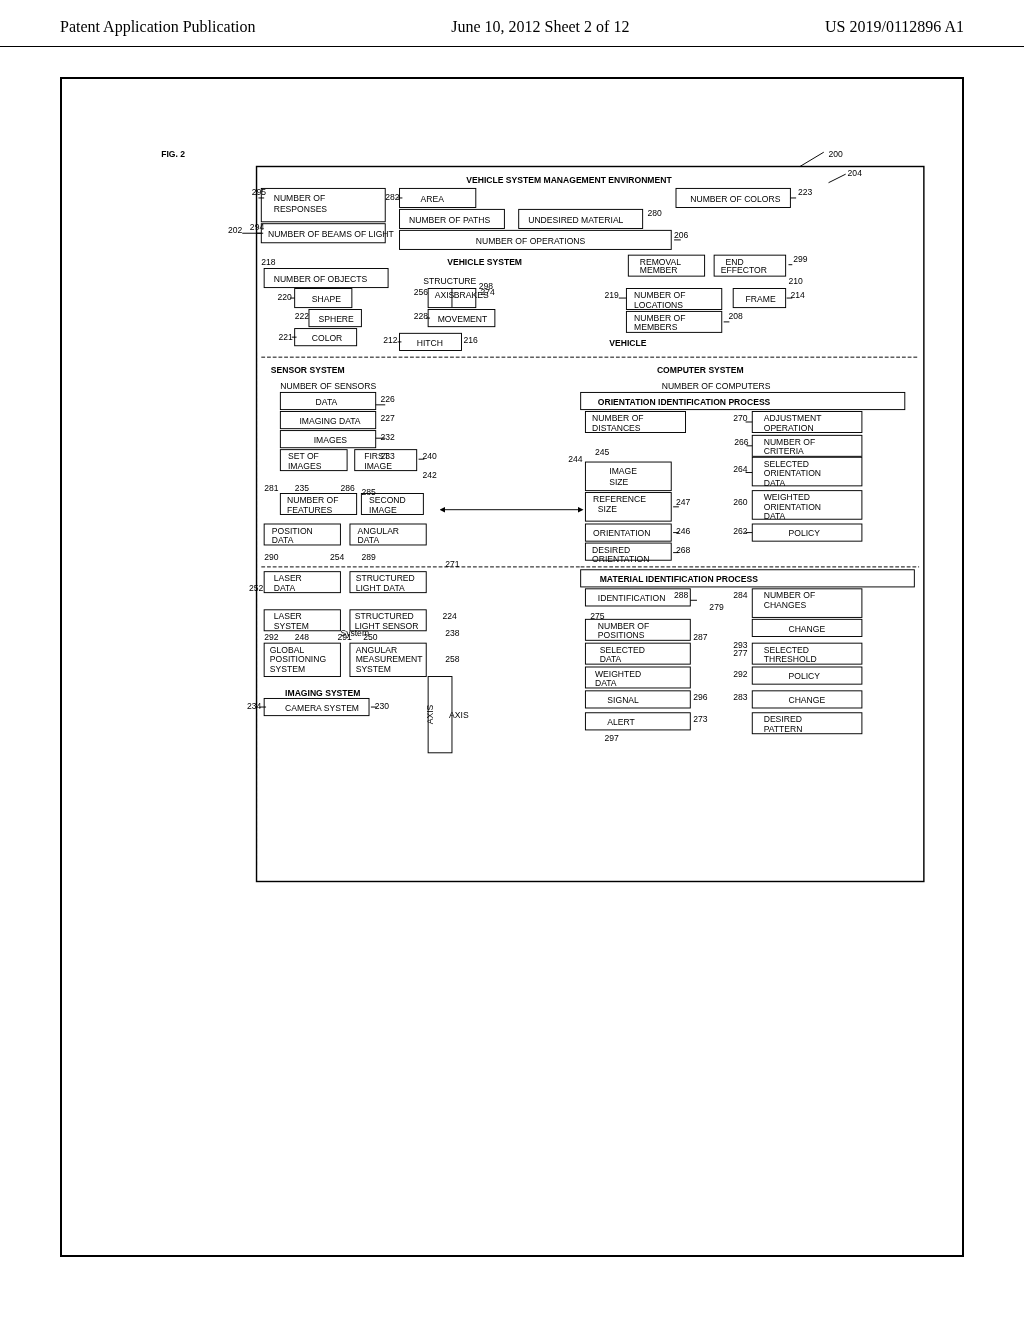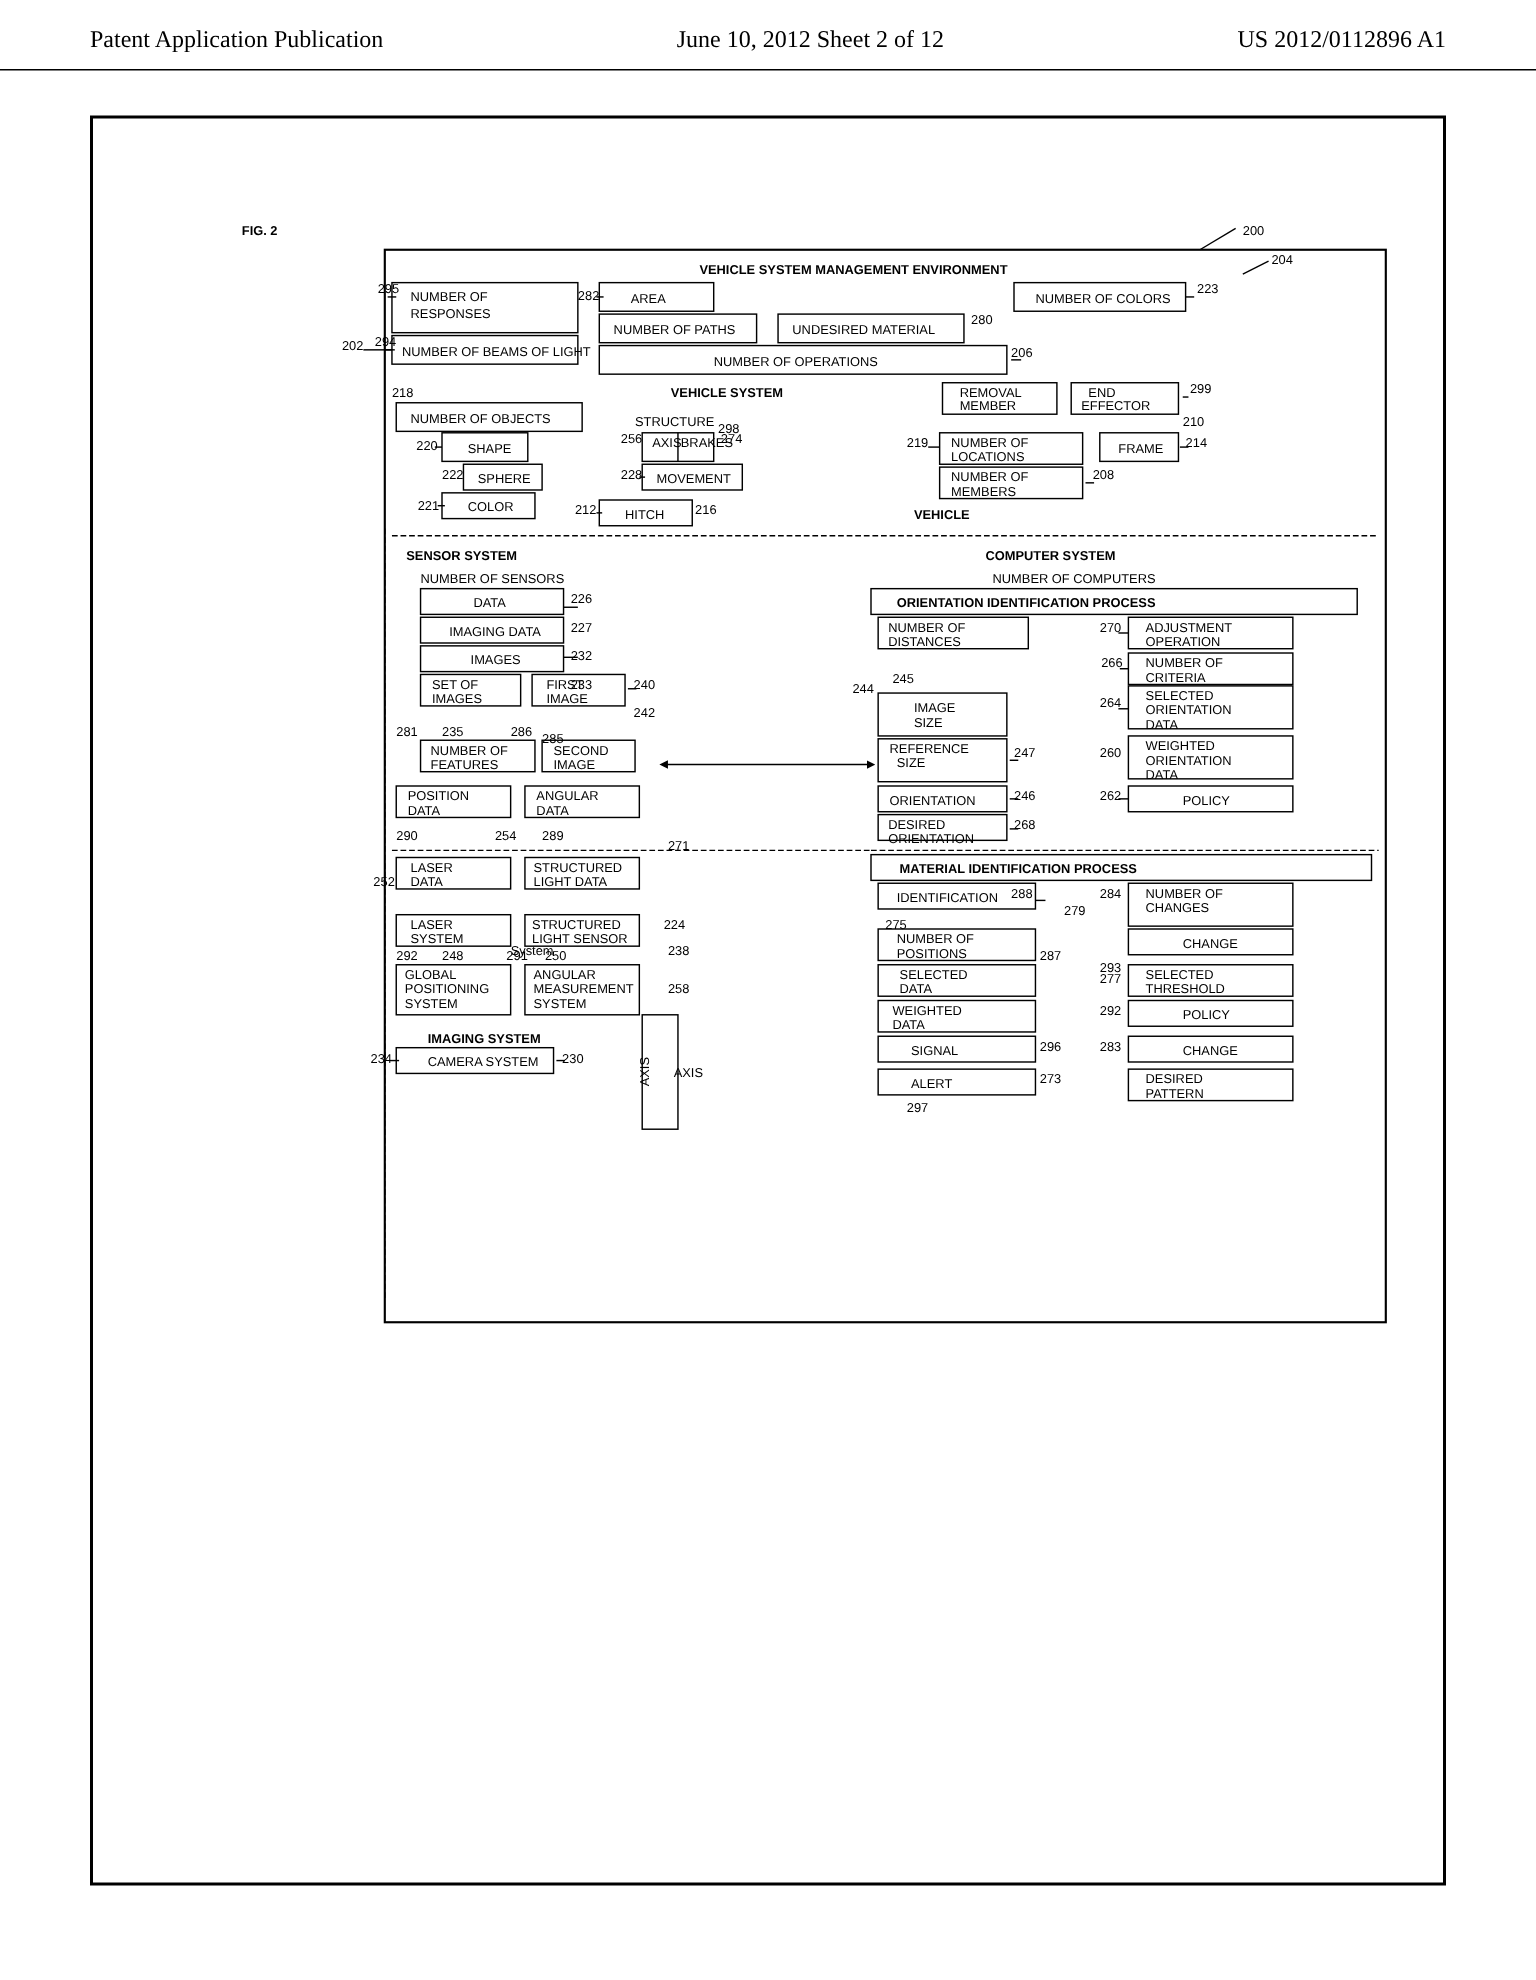--- a/index.html
+++ b/index.html
@@ -38,21 +38,21 @@
       font-family: Arial, sans-serif;
       font-size: 9px;
     }
   </style>
 </head>
 <body>
 
 <div class="page-header">
   <span>Patent Application Publication</span>
   <span>June 10, 2012   Sheet 2 of 12</span>
-  <span>US 2012/0112896 A1</span>
+  <span>US 2019/0112896 A1</span>
 </div>
 
 <div class="diagram-container">
   <div class="diagram-inner">
     <svg viewBox="0 0 900 1160" xmlns="http://www.w3.org/2000/svg">
 
       <text x="60" y="45" font-size="22" font-weight="bold" font-family="Arial">FIG. 2</text>
 
       <text x="760" y="45" font-size="11" font-family="Arial">200</text>
       <line x1="755" y1="40" x2="730" y2="55" stroke="#000" stroke-width="1"></line>

